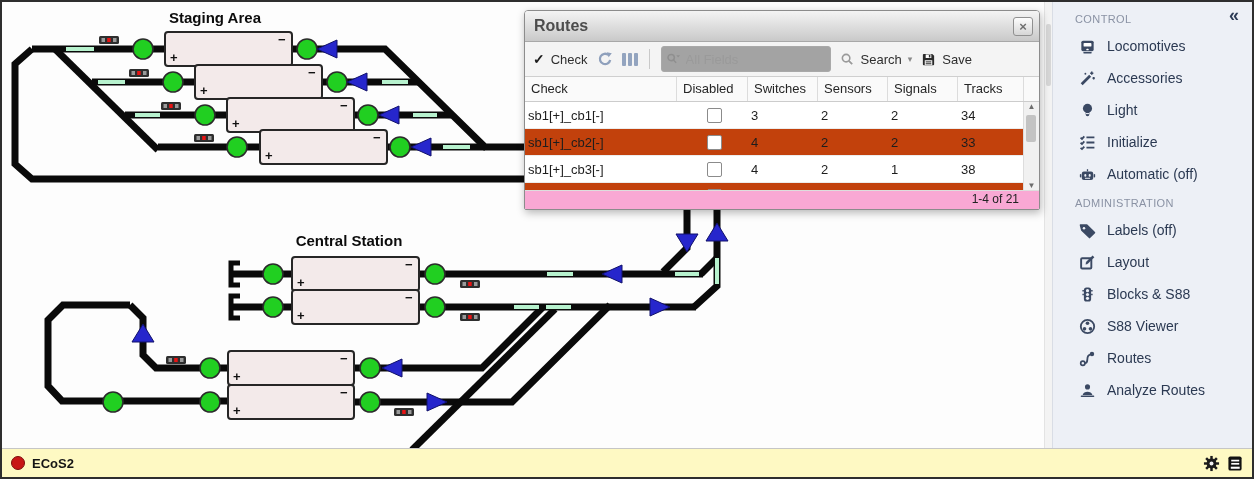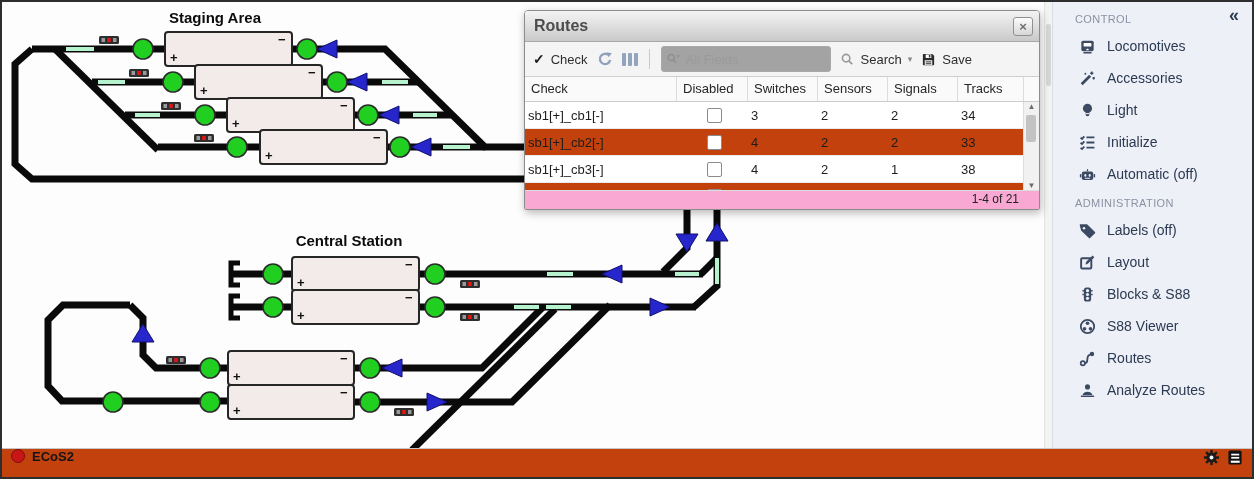--- a/index.html
+++ b/index.html
@@ -53,21 +53,21 @@
     text-align:right;padding:1px 20px 0 0;flex:0 0 auto;}
   
   .sidebar{width:200px;background:#edf0f6;border-left:1px solid #d9dde5;position:relative;
     box-sizing:border-box;padding-top:4px;}
   .collapse{position:absolute;top:4px;right:13px;font-size:18px;font-weight:bold;color:#2d3b56;cursor:pointer;line-height:18px;}
   .section-title{font-size:11px;color:#8a92a4;padding:7px 0 5px 22px;letter-spacing:.4px;}
   .side-item{display:flex;align-items:center;gap:11px;height:32px;padding-left:26px;
     font-size:14px;color:#2b3952;cursor:pointer;}
   .side-item svg{flex:0 0 auto;}
   
-  .statusbar{height:28px;background:#c2410c;border-top:1px solid #c6c6c6;display:flex;align-items:flex-start;
+  .statusbar{height:28px;background:#fef9c3;border-top:1px solid #c6c6c6;display:flex;align-items:center;
     padding:0 9px;gap:7px;flex:0 0 auto;font-size:13px;color:#141414;}
   .statdot{width:14px;height:14px;border-radius:50%;background:#c81616;border:1px solid #7e0d0d;box-sizing:border-box;}
   .statdev{font-weight:bold;}
   .statright{margin-left:auto;display:flex;align-items:center;gap:7px;}
 </style>
 </head>
 <body>
 
 <div class="window">
   <div class="main">

